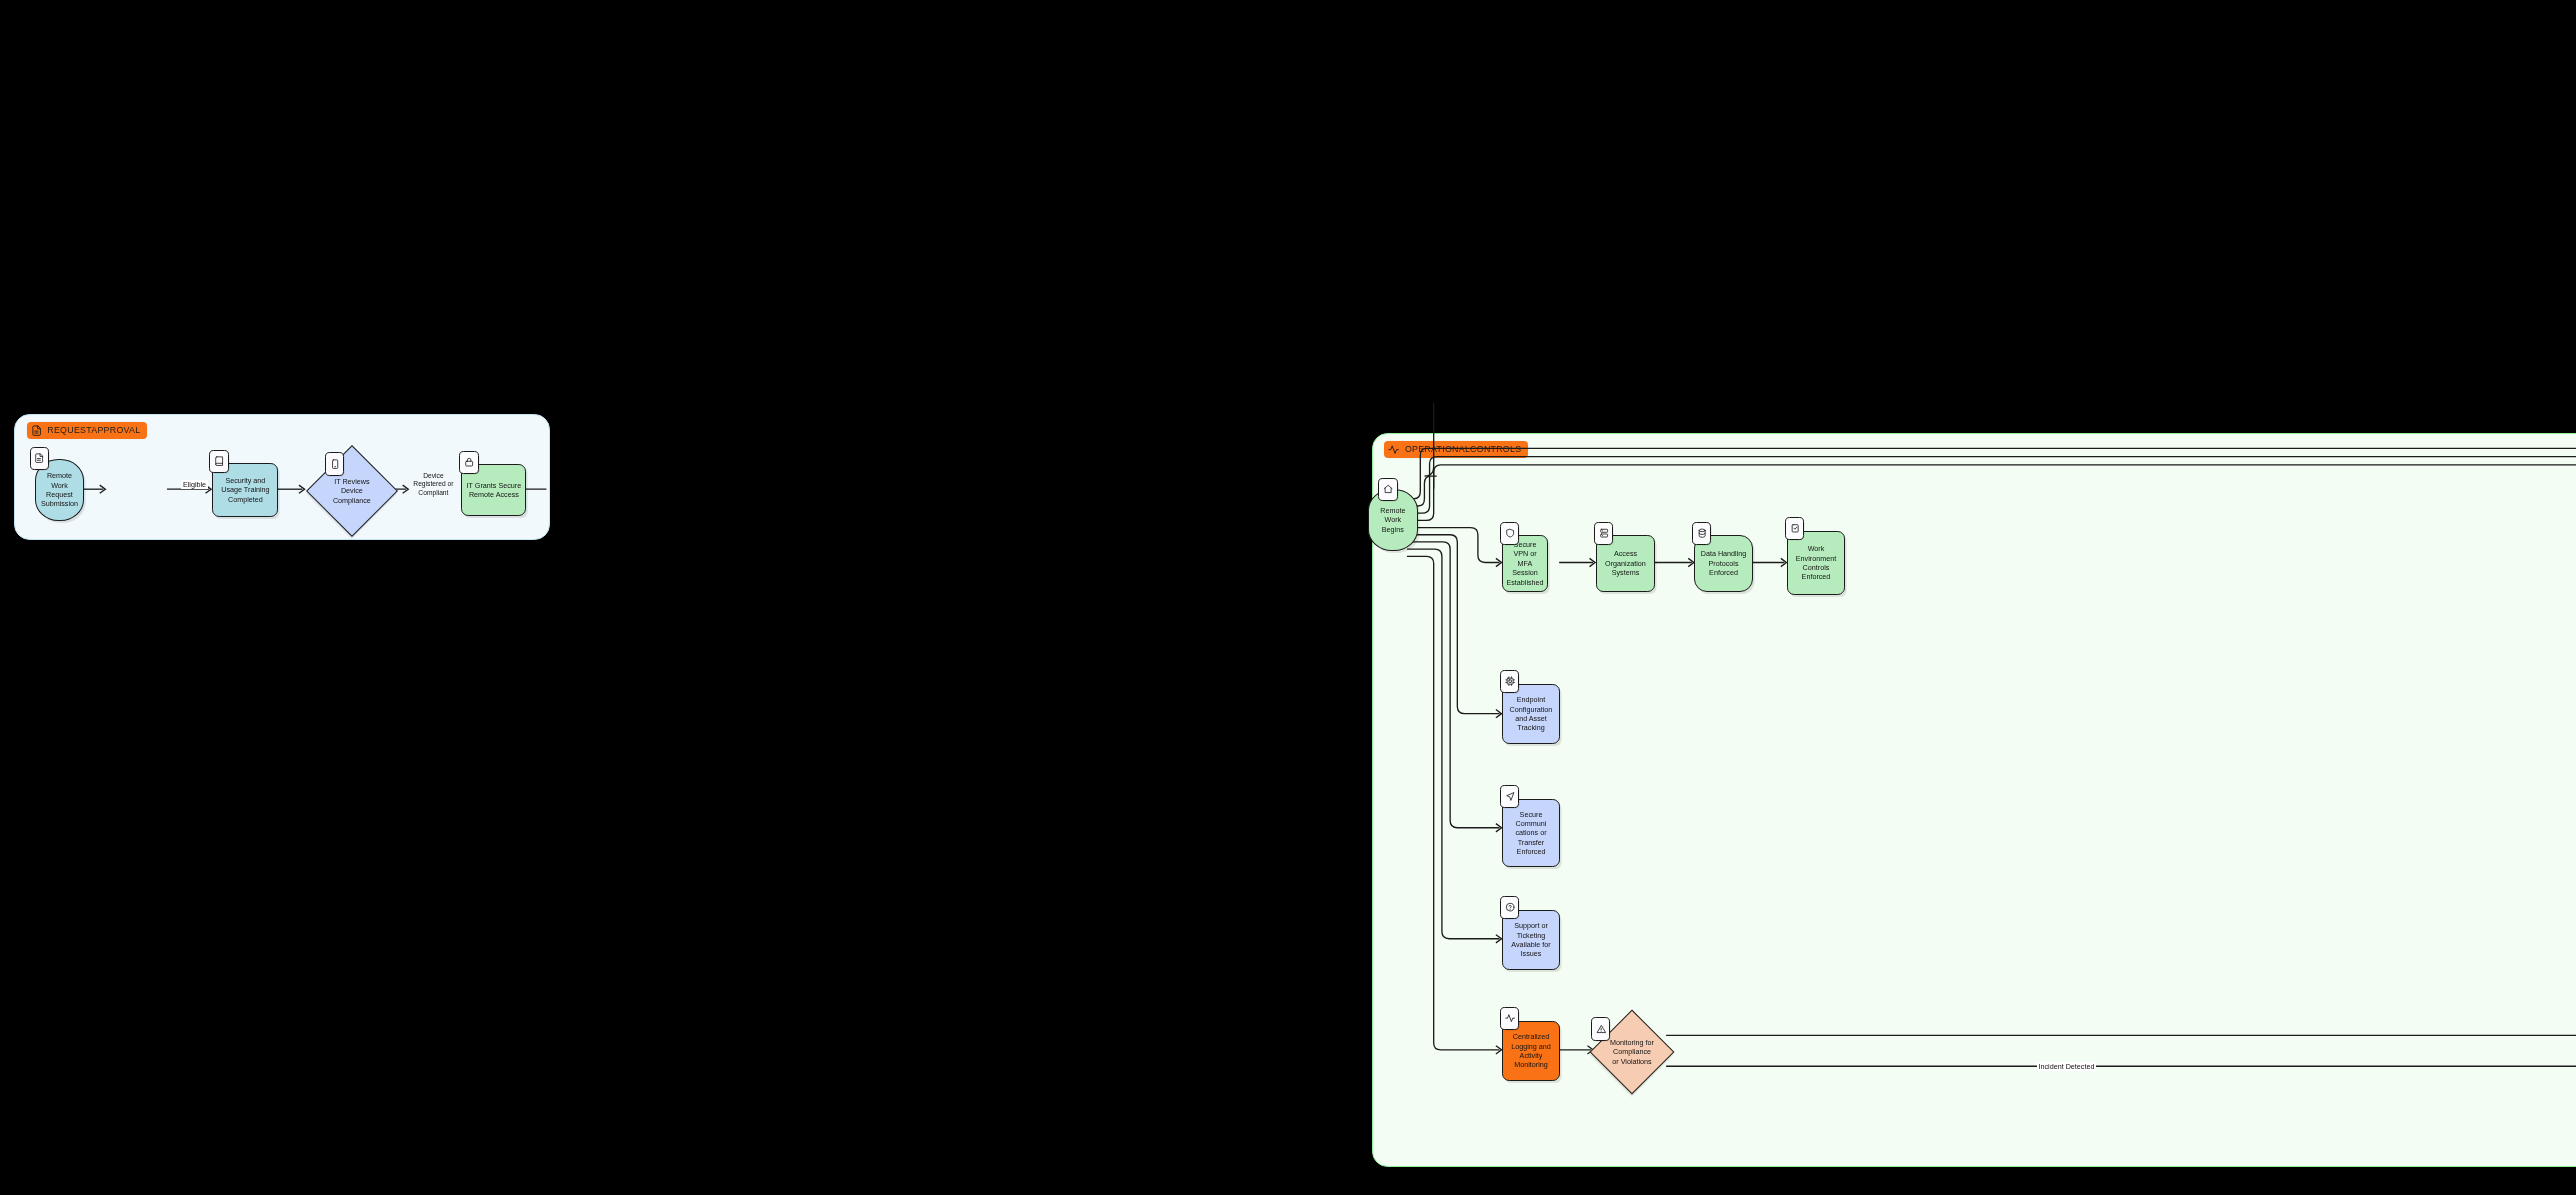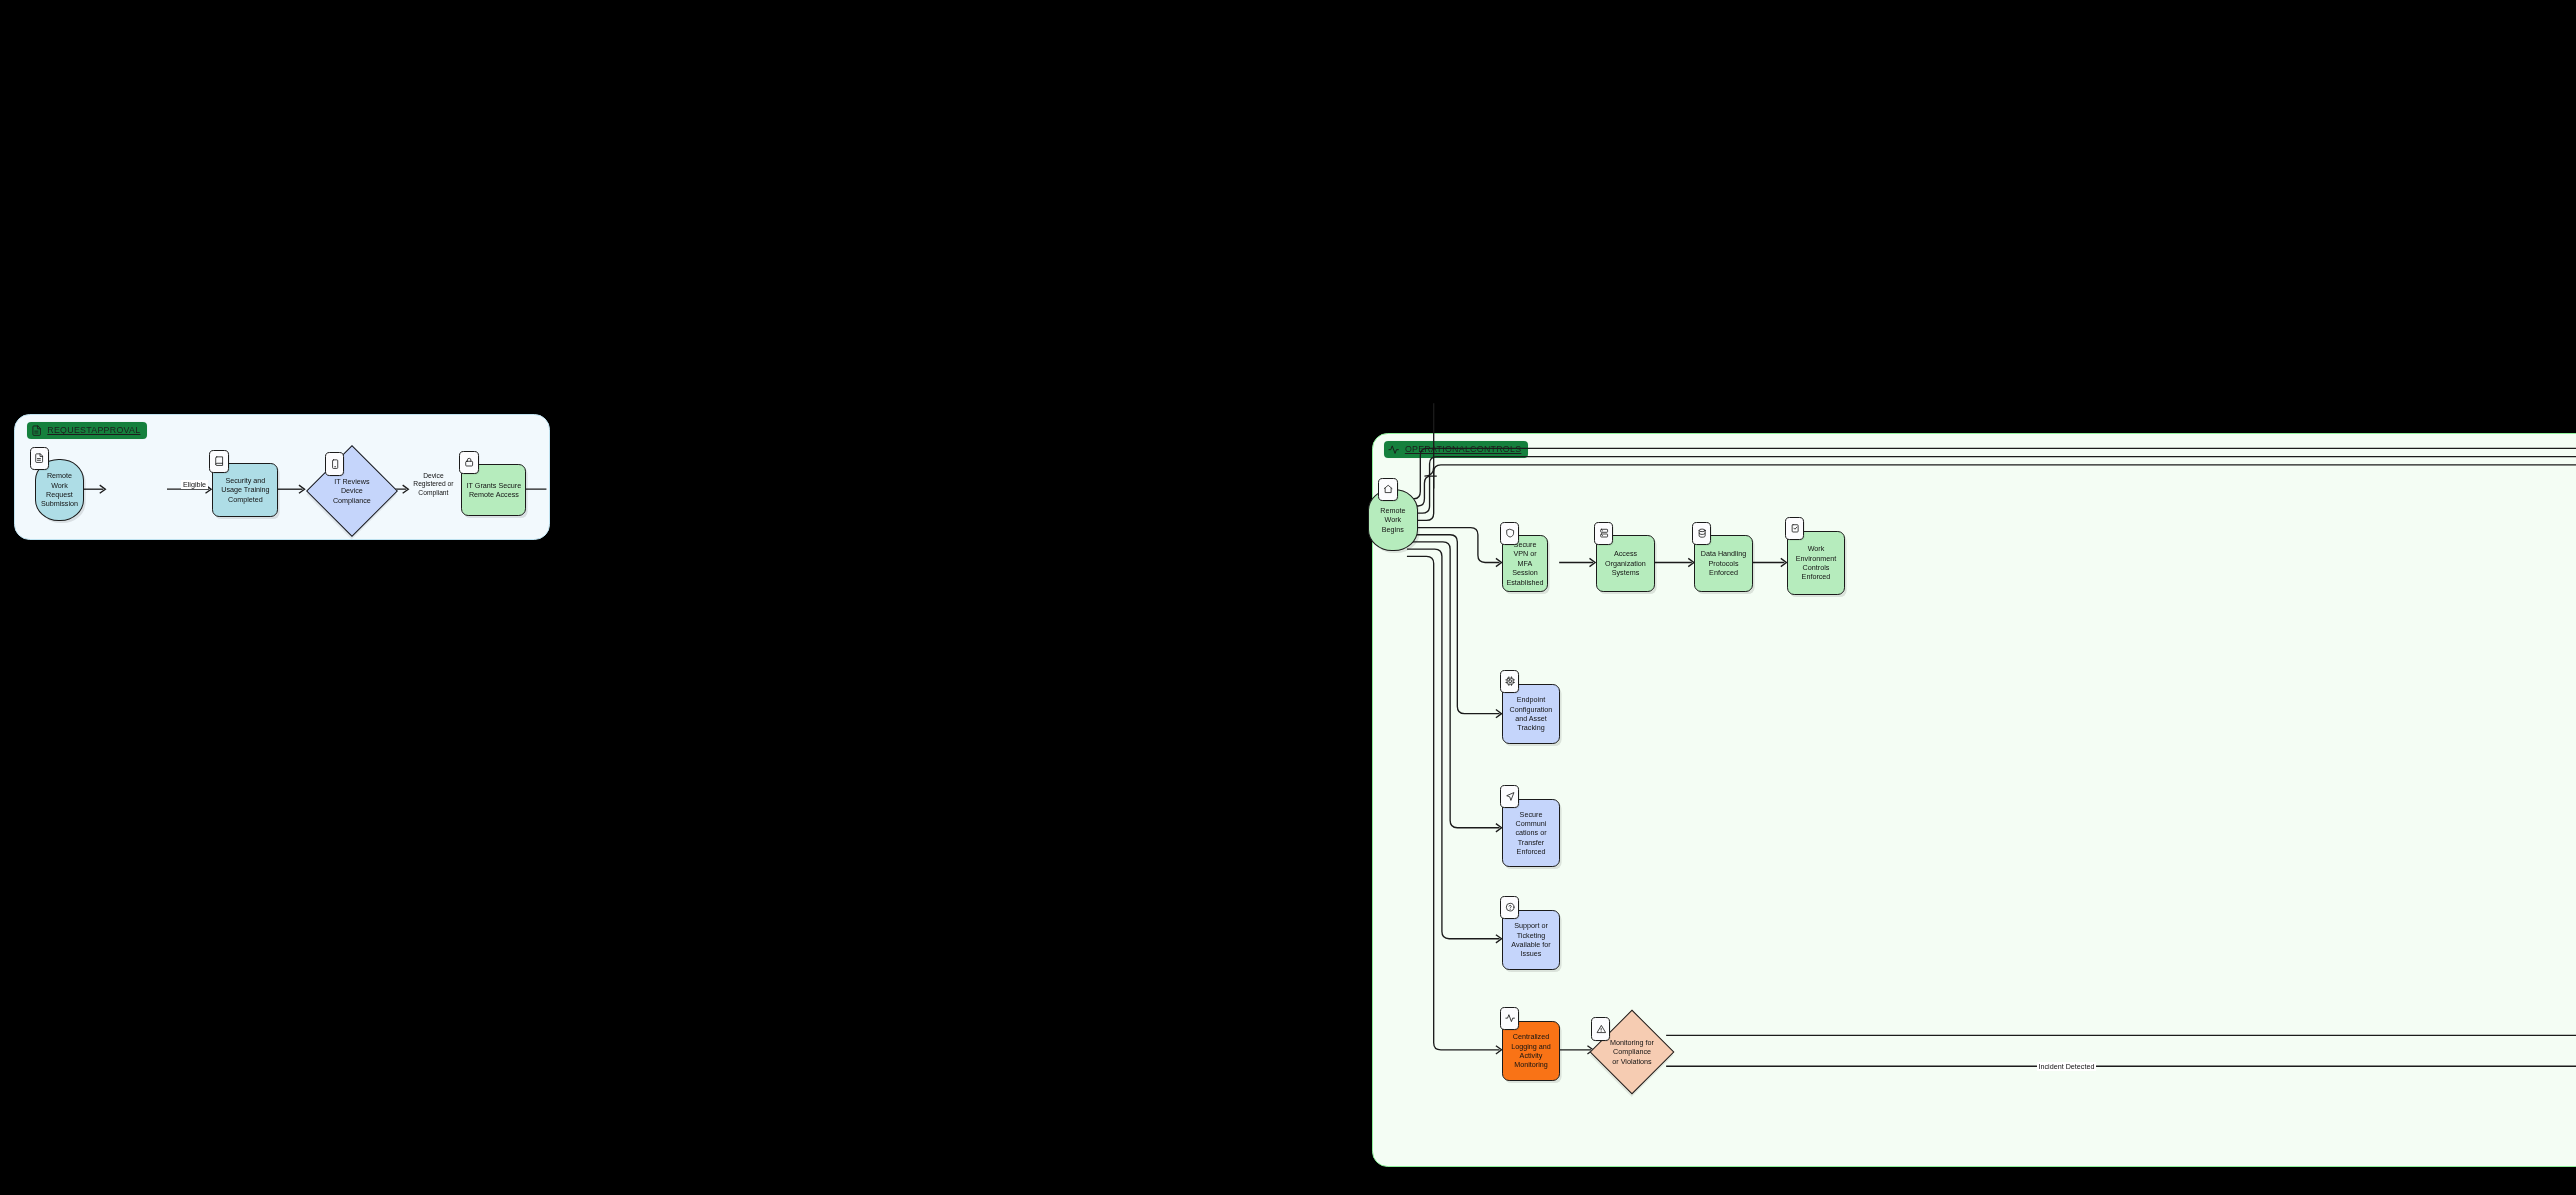--- a/index.html
+++ b/index.html
@@ -3,24 +3,23 @@
 <meta charset="utf-8">
 <style>
   html,body{margin:0;padding:0;background:#000;}
   body{width:3769px;height:1195px;position:relative;overflow:hidden;
        font-family:"Liberation Sans","DejaVu Sans",sans-serif;}
 
   .panel{position:absolute;border-radius:15.5px;box-sizing:border-box;}
   .panel > .panel-label{
       position:absolute;left:11.3px;top:7.2px;
       display:flex;align-items:center;gap:5.2px;
-      background:#15803d;border-radius:4.1px;padding:2.6px 6.2px 2.6px 4.1px;
+      background:#f97316;border-radius:4.1px;padding:2.6px 6.2px 2.6px 4.1px;
       font-size:8.8px;letter-spacing:0.3px;color:#1d1d1d;white-space:nowrap;
       box-shadow:0 0 0 0.5px rgba(0,0,0,.04);
-      text-decoration:underline;
   }
   .panel > .panel-label .pl-icon{width:11.3px;height:11.3px;display:block;}
 
   
   .node{position:absolute;box-sizing:border-box;display:flex;
         align-items:center;justify-content:center;text-align:center;
         color:#131313;line-height:1.30;}
   .node .lbl{padding:0 3.1px;white-space:pre-line;}
 
   .n-rect{border:1.3px solid #1b1b1b;border-radius:7.2px;
@@ -213,21 +212,21 @@
           <rect x="4" y="14" width="16" height="7" rx="1.5"></rect>
           <line x1="8" y1="6.5" x2="8.01" y2="6.5"></line>
           <line x1="8" y1="17.5" x2="8.01" y2="17.5"></line>
         </svg>
     </span>
     <span class="lbl">Access
 Organization
 Systems</span>
   </div>
 
-  <div class="node n-rect" style="left:321px;top:101px;width:59px;height:57px;background:#b6ecbd;font-size:7.2px;">
+  <div class="node n-rect" style="left:321px;top:101px;width:59px;height:57px;background:#b6ecbd;font-size:7.2px;border-radius:13px;">
     <span class="badge" style="left:-3.1px;top:-14.4px;">
       <svg viewBox="0 0 24 24" fill="none" stroke="#1b1b1b" stroke-width="1.9" stroke-linecap="round" stroke-linejoin="round">
           <ellipse cx="12" cy="5.5" rx="7" ry="3"></ellipse>
           <path d="M5 5.5v13c0 1.7 3.1 3 7 3s7-1.3 7-3v-13"></path>
           <path d="M5 12c0 1.7 3.1 3 7 3s7-1.3 7-3"></path>
         </svg>
     </span>
     <span class="lbl">Data Handling
 Protocols
 Enforced</span>

